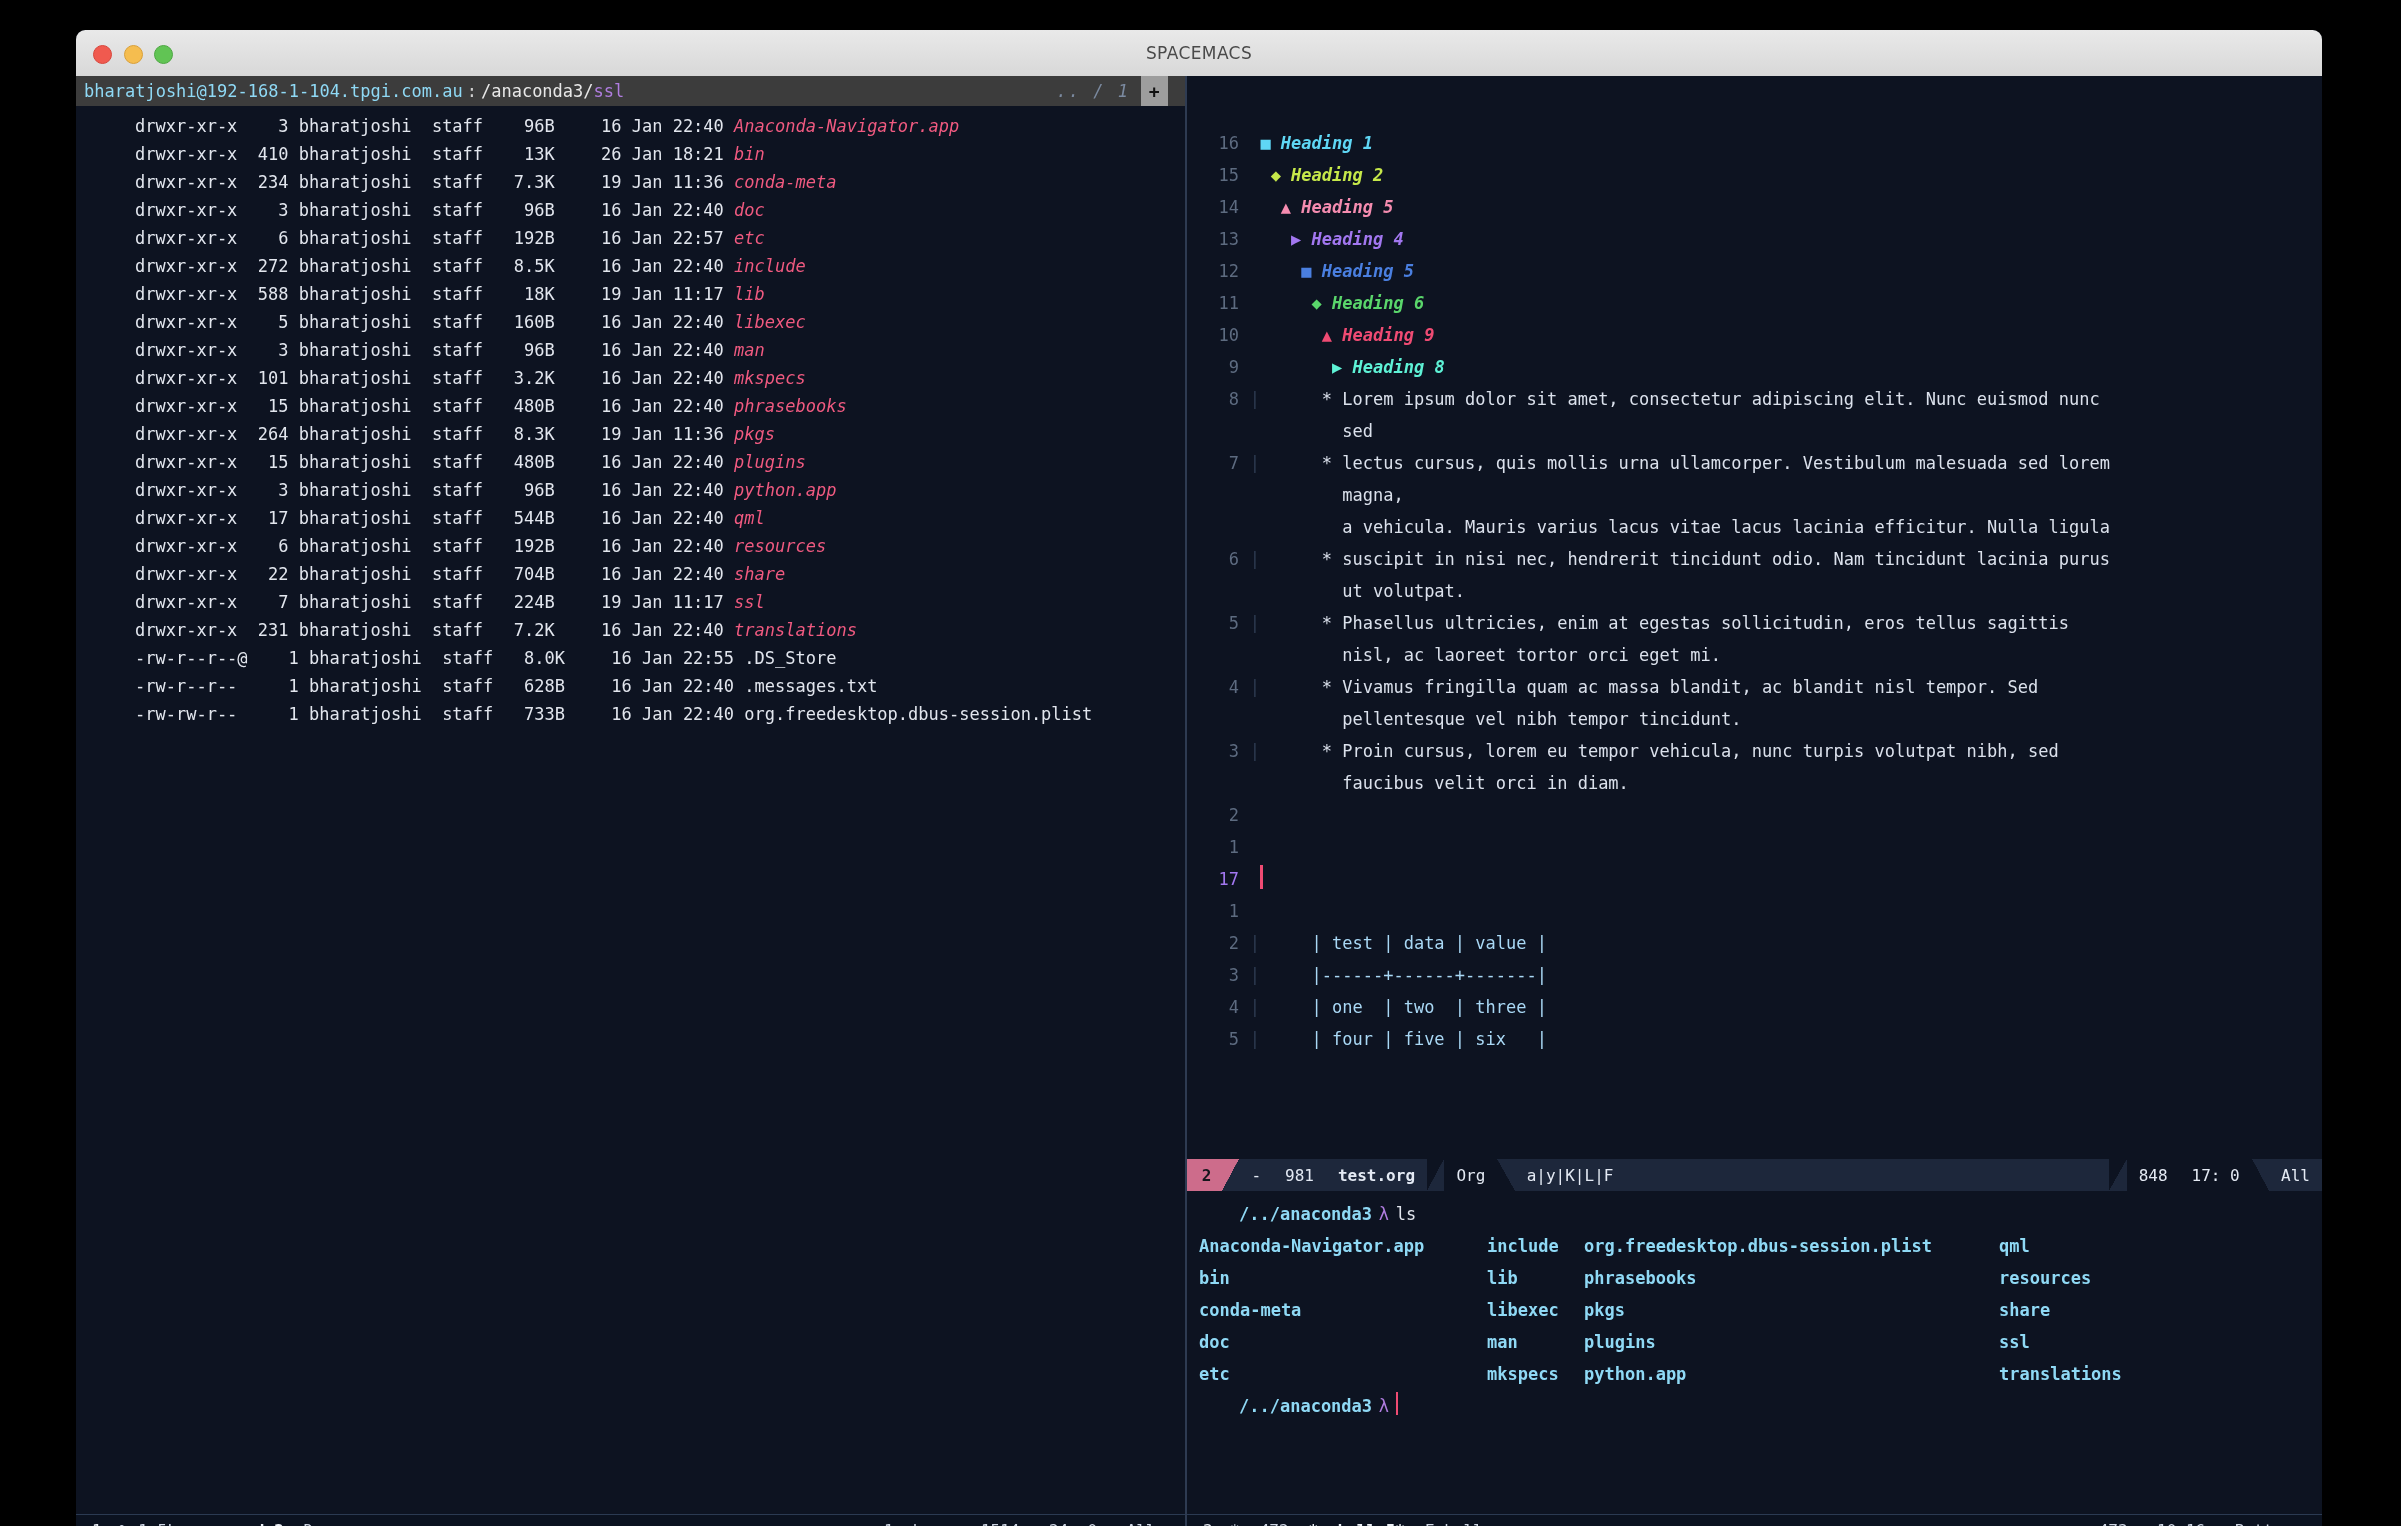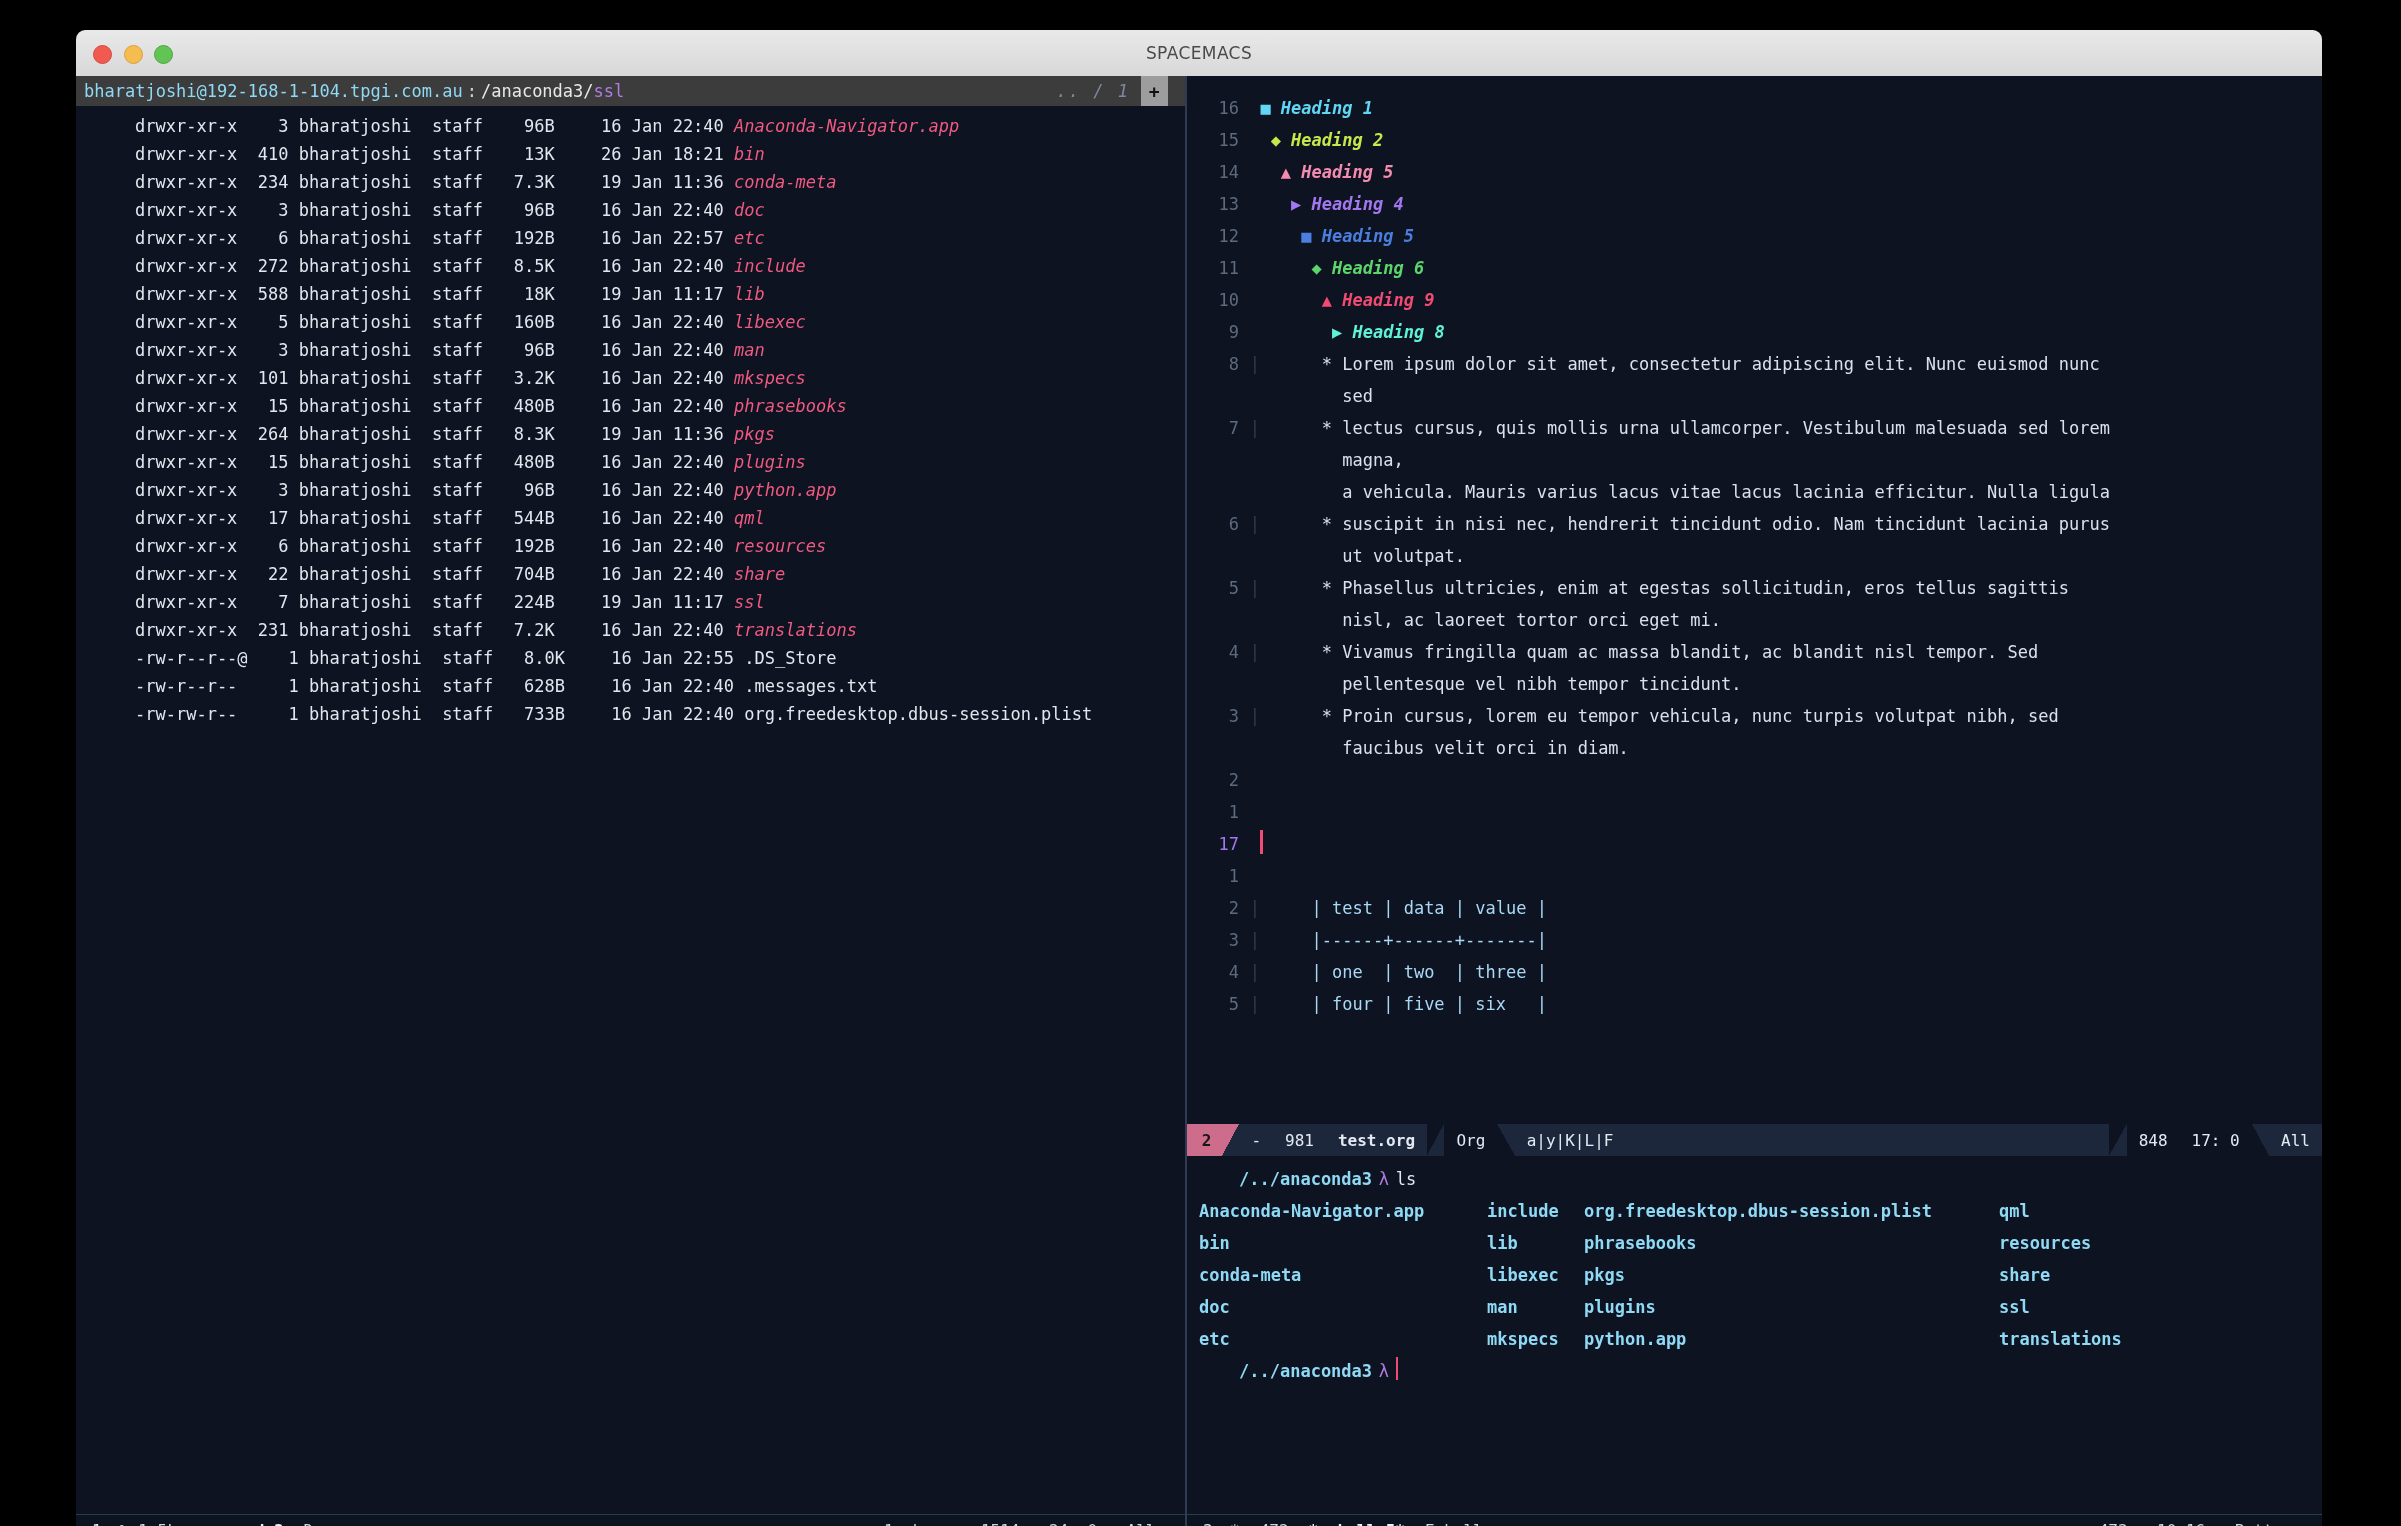--- a/index.html
+++ b/index.html
@@ -146,20 +146,21 @@
     display: flex;
     flex-direction: column;
     background: #0d1321;
     position: relative;
   }
   #org-window {
     height: 1032px;
     position: relative;
     overflow: hidden;
     padding-top: 16px;
+    margin-top: 35px;
   }
   .oline {
     display: flex;
     align-items: flex-start;
     font-size: 17px;
     line-height: 32px;
     white-space: pre;
   }
   .lnum {
     width: 52px;

